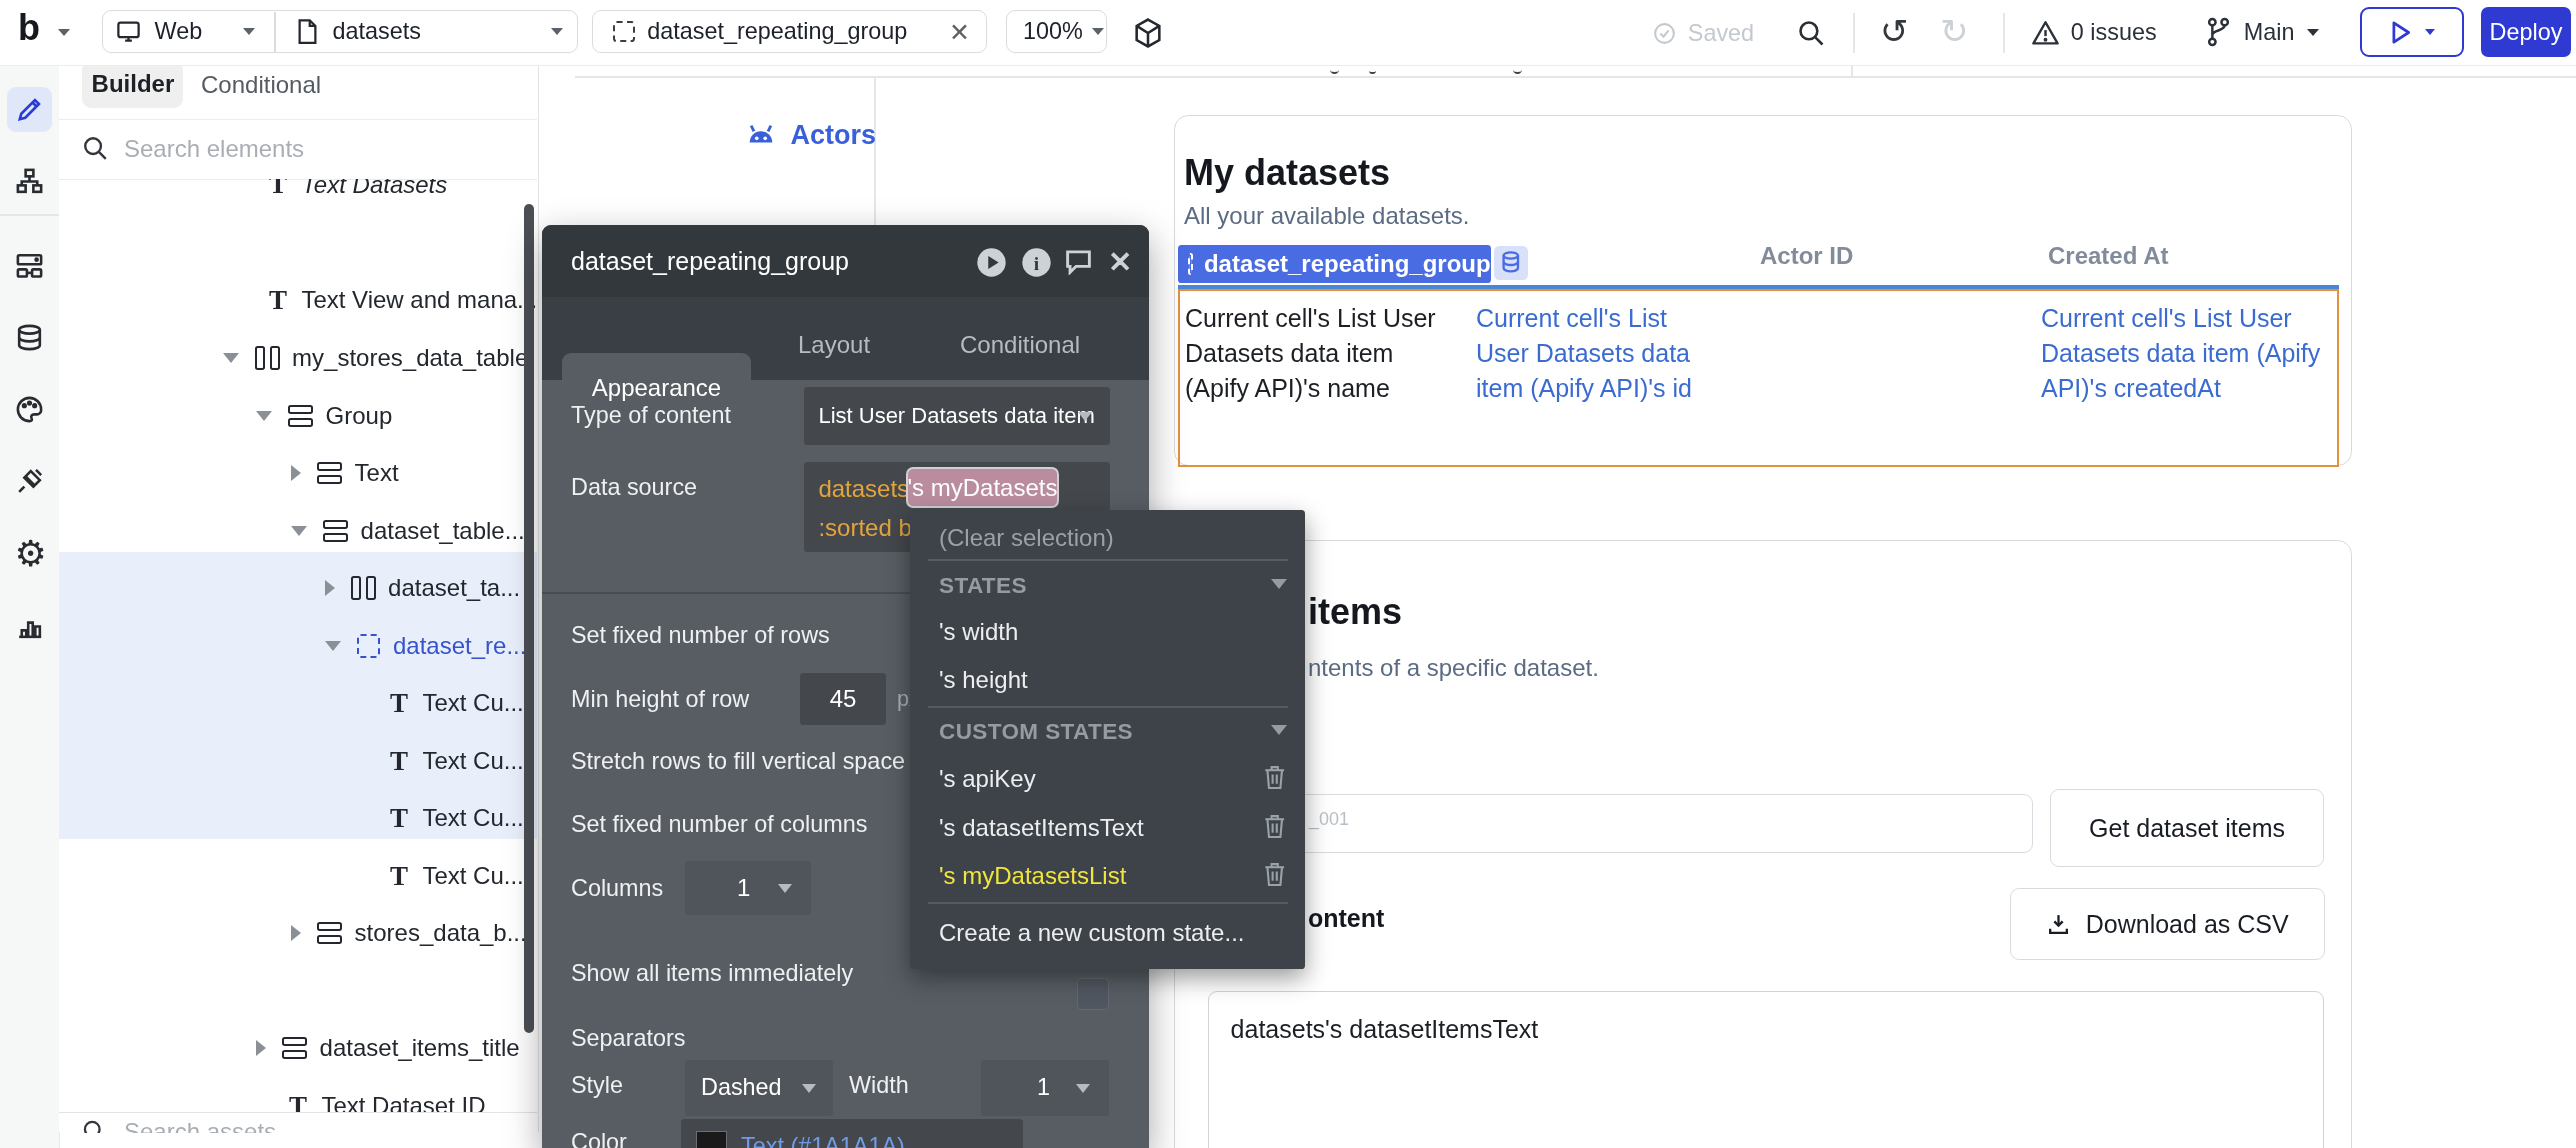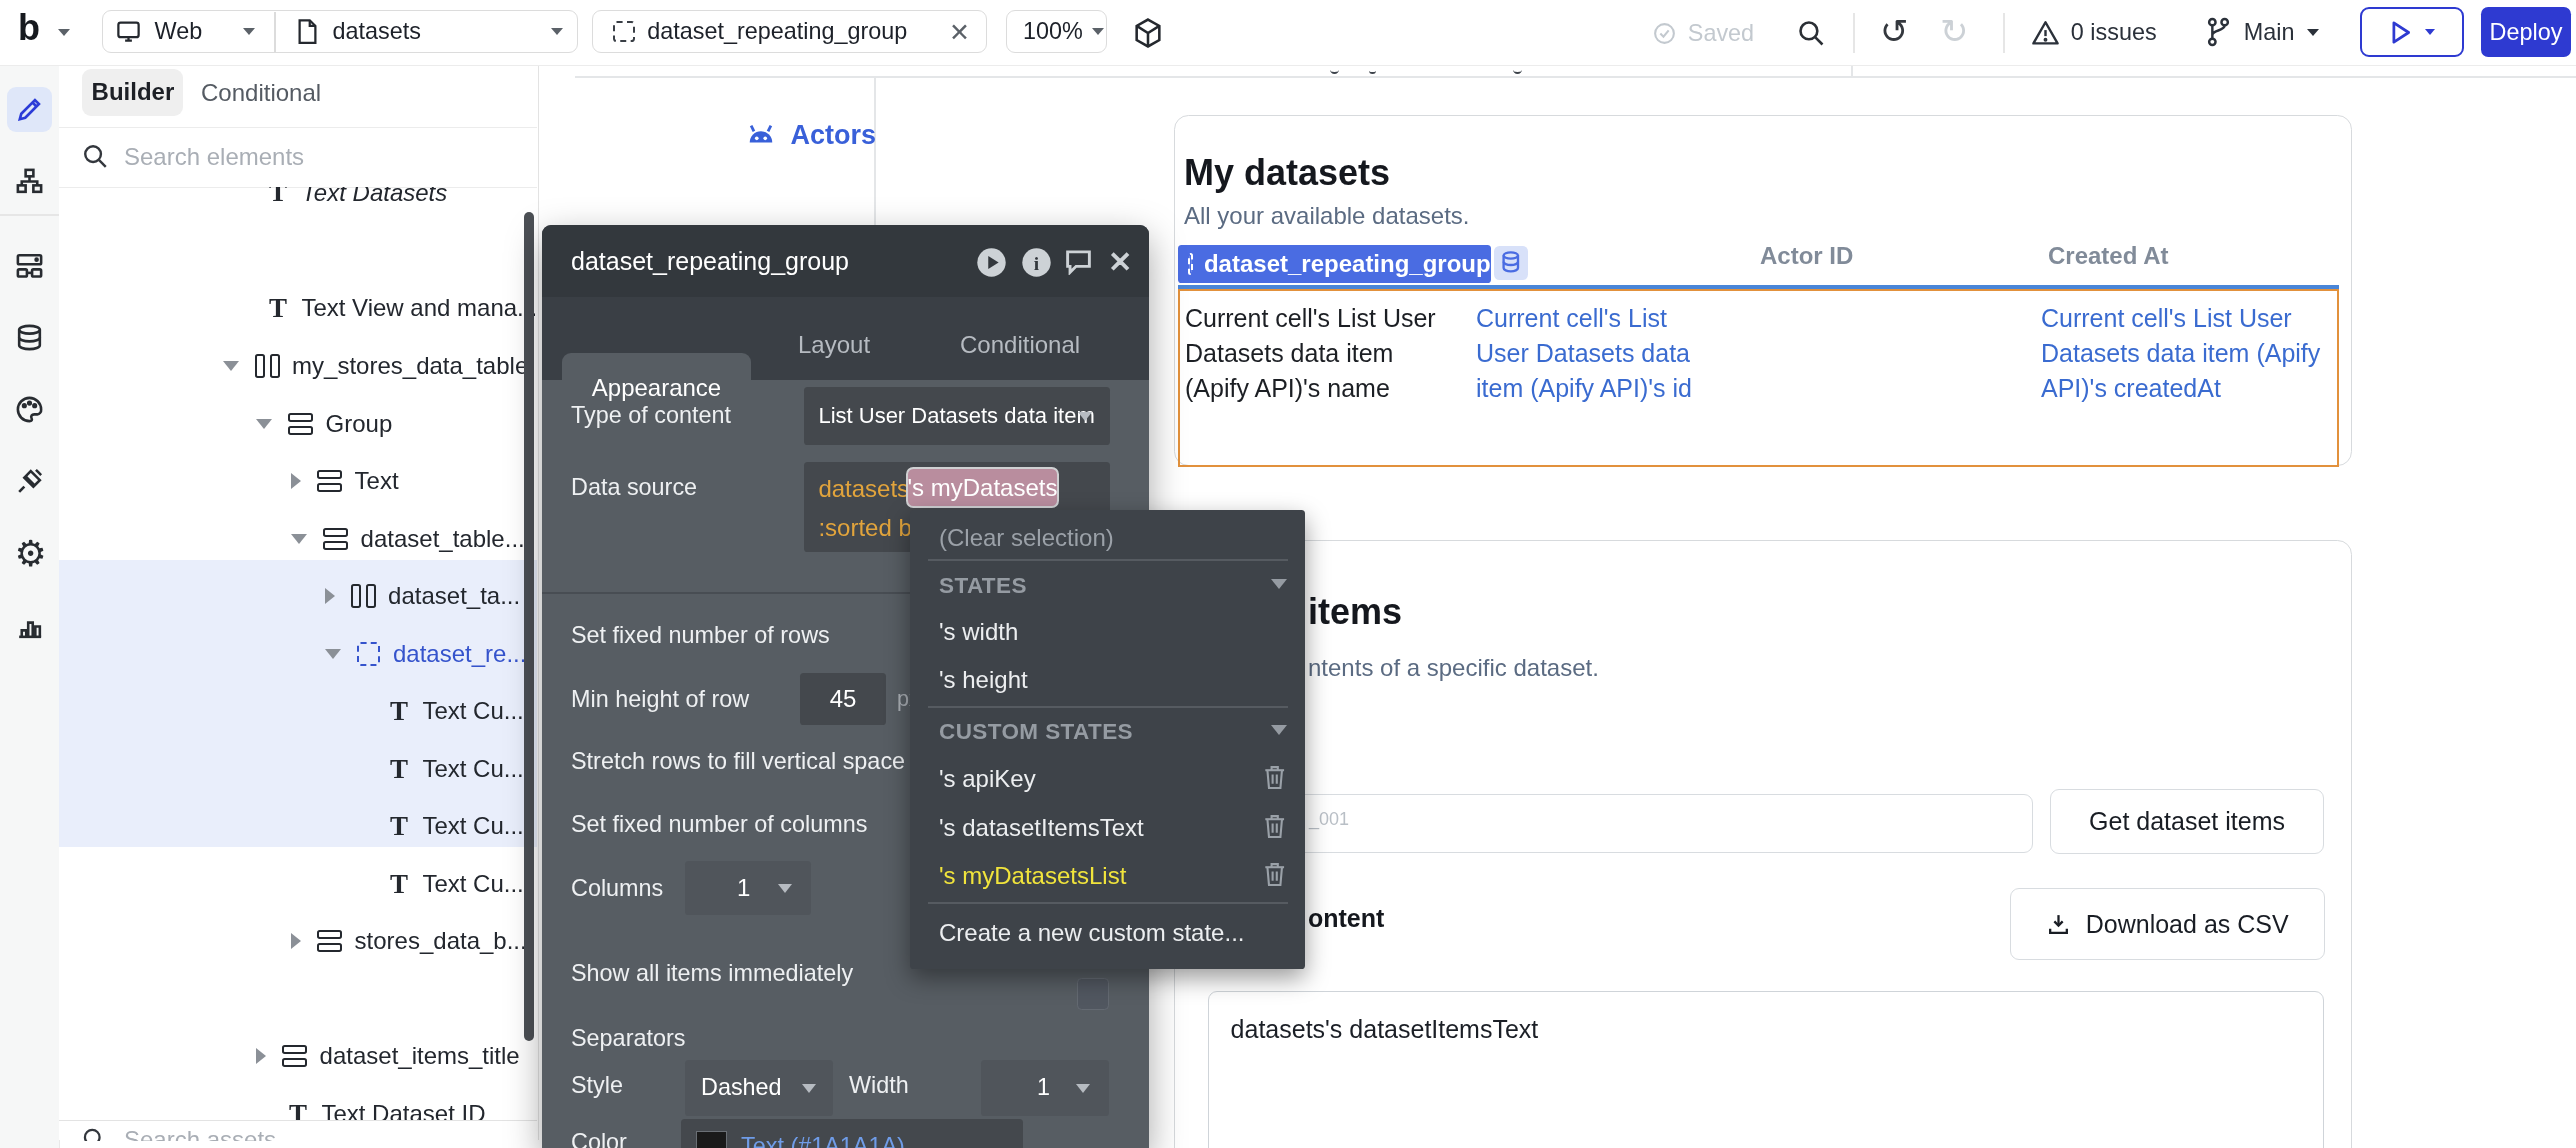--- a/index.html
+++ b/index.html
@@ -13,21 +13,21 @@
   .tb-text{font-size:23.4px;color:#1d2129;}
   .chev{width:0;height:0;border-left:6.3px solid transparent;border-right:6.3px solid transparent;border-top:7.2px solid #5b6168;}
   .vsep{width:1.8px;background:#e6e6e6;top:12.6px;height:40px;}
   svg{display:block;}
 
   
   #rail{left:0;top:65px;width:59px;height:1084px;background:#f6f7f7;border-right:1.8px solid #e9e9e9;z-index:40;}
   .rail-ic{left:14.4px;width:31px;height:31px;}
 
   
-  #leftpanel{left:59px;top:56px;width:480px;height:1084px;background:#fff;border-right:1.8px solid #e3e3e3;box-sizing:border-box;z-index:40;}
+  #leftpanel{left:59px;top:48px;width:480px;height:1084px;background:#fff;border-right:1.8px solid #e3e3e3;box-sizing:border-box;z-index:40;}
   .lp-row{border-bottom:1.8px solid #ececec;}
   .pill{background:#efefef;border-radius:9px;}
   .tree-label{font-size:24px;color:#23272e;white-space:nowrap;}
   .caret-d{width:0;height:0;border-left:8px solid transparent;border-right:8px solid transparent;border-top:10px solid #8b9097;}
   .caret-r{width:0;height:0;border-top:8px solid transparent;border-bottom:8px solid transparent;border-left:10px solid #8b9097;}
   .t-ic{font-family:"Liberation Serif",serif;font-size:27px;font-weight:bold;color:#24282e;line-height:1;}
   .ic-rows i{display:block;width:25px;height:9px;border:2.2px solid #24282e;border-radius:2.7px;box-sizing:border-box;}
   .ic-rows i+i{margin-top:3.6px;}
   .ic-cols{display:flex;}
   .ic-cols i{display:block;width:10px;height:23.4px;border:2.2px solid #24282e;border-radius:2.7px;box-sizing:border-box;}
@@ -112,21 +112,21 @@
       <div class="abs cell blue-txt" style="left:866px;top:185px;width:306px;">Current cell's List User Datasets data item (Apify API)'s createdAt</div>
     </div>
 
     <div class="abs card" style="left:635px;top:475px;width:1178px;height:719px;">
       <div class="abs" style="left:133px;top:50px;font-size:36px;font-weight:bold;color:#15181e;">items</div>
       <div class="abs" style="left:133px;top:113px;font-size:24px;color:#5b6b82;">ntents of a specific dataset.</div>
 
       <div class="abs" style="left:33px;top:253px;width:825px;height:59px;border:1.8px solid #d8dce0;border-radius:9px;box-sizing:border-box;">
         <span style="position:absolute;left:100px;top:14.4px;font-size:18px;color:#b9bfc6;">_001</span>
       </div>
-      <div class="abs cv-btn" style="left:875px;top:248px;width:274px;height:65px;">Get dataset items</div>
+      <div class="abs cv-btn" style="left:875px;top:248px;width:274px;height:78px;">Get dataset items</div>
 
       <div class="abs" style="left:133px;top:363px;font-size:25px;font-weight:bold;color:#15181e;">ontent</div>
       <div class="abs cv-btn" style="left:835px;top:347px;width:315px;height:72px;">
         <span style="margin-right:14.4px;">
           <svg width="25" height="25" viewBox="0 0 24 24" fill="none" stroke="#191d24" stroke-width="2.2">
               <path d="M12 3v10"></path>
               <path d="M8 9l4 4 4-4"></path>
               <path d="M4 16v4h16v-4"></path>
             </svg>
         </span>

